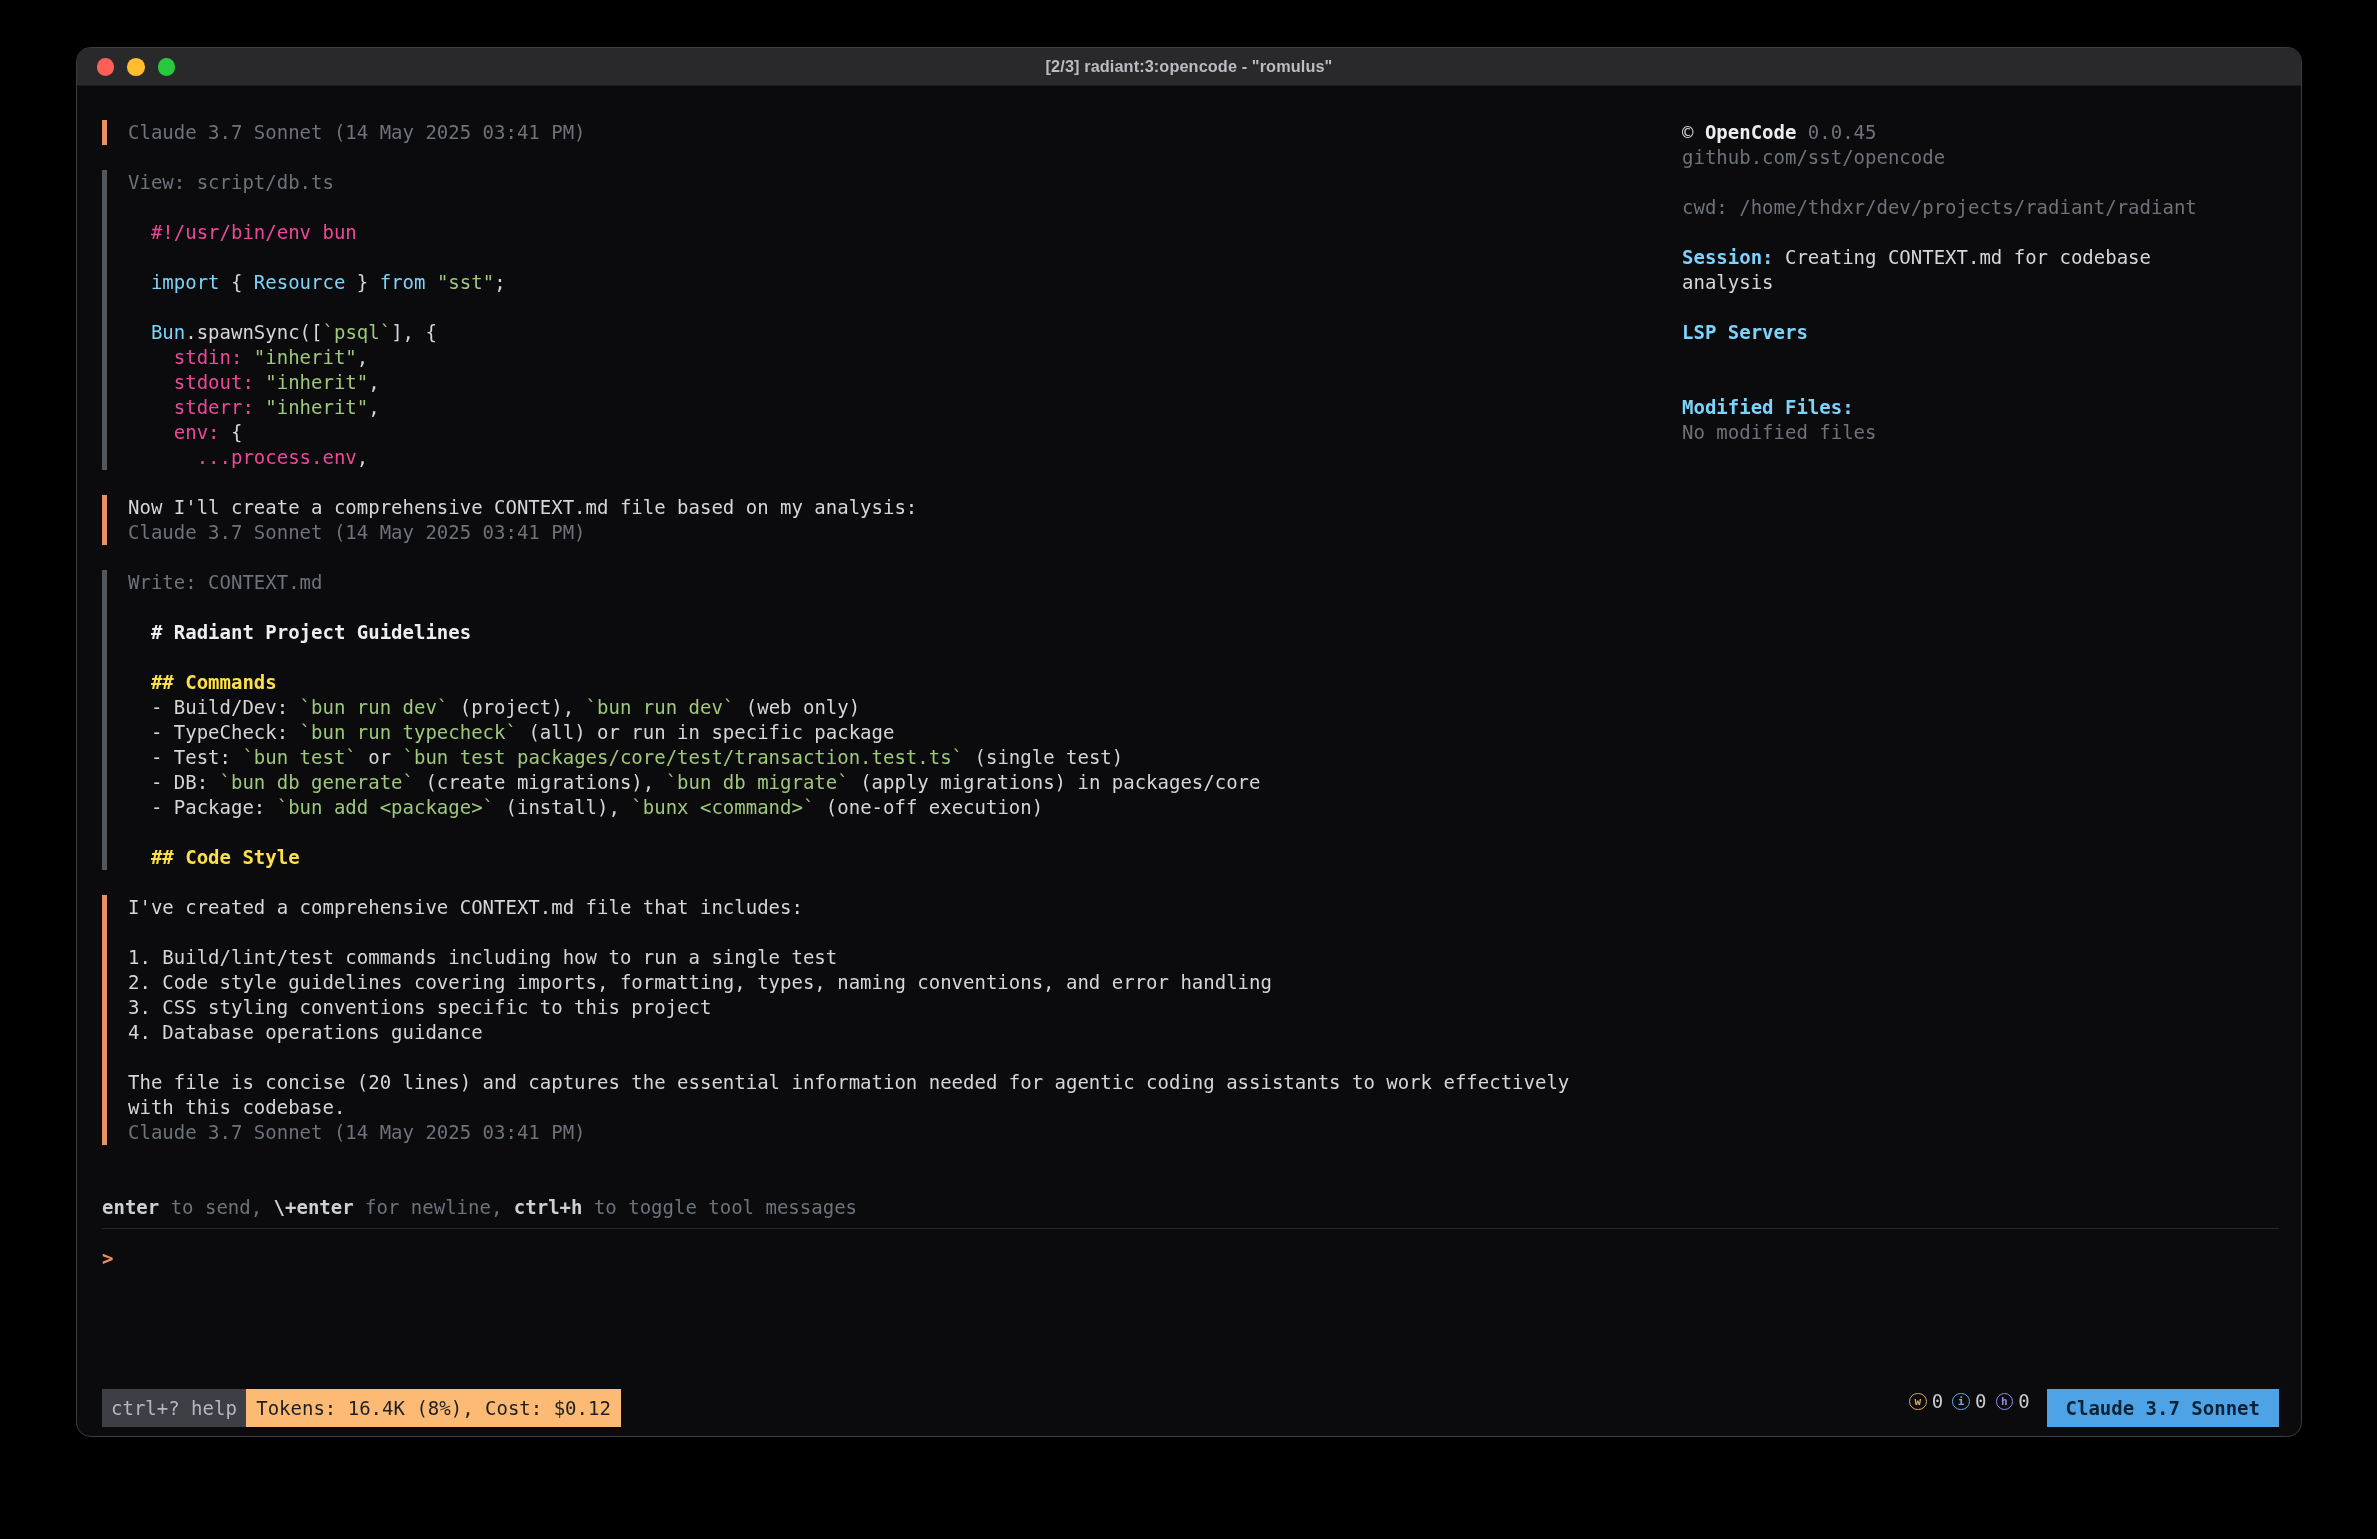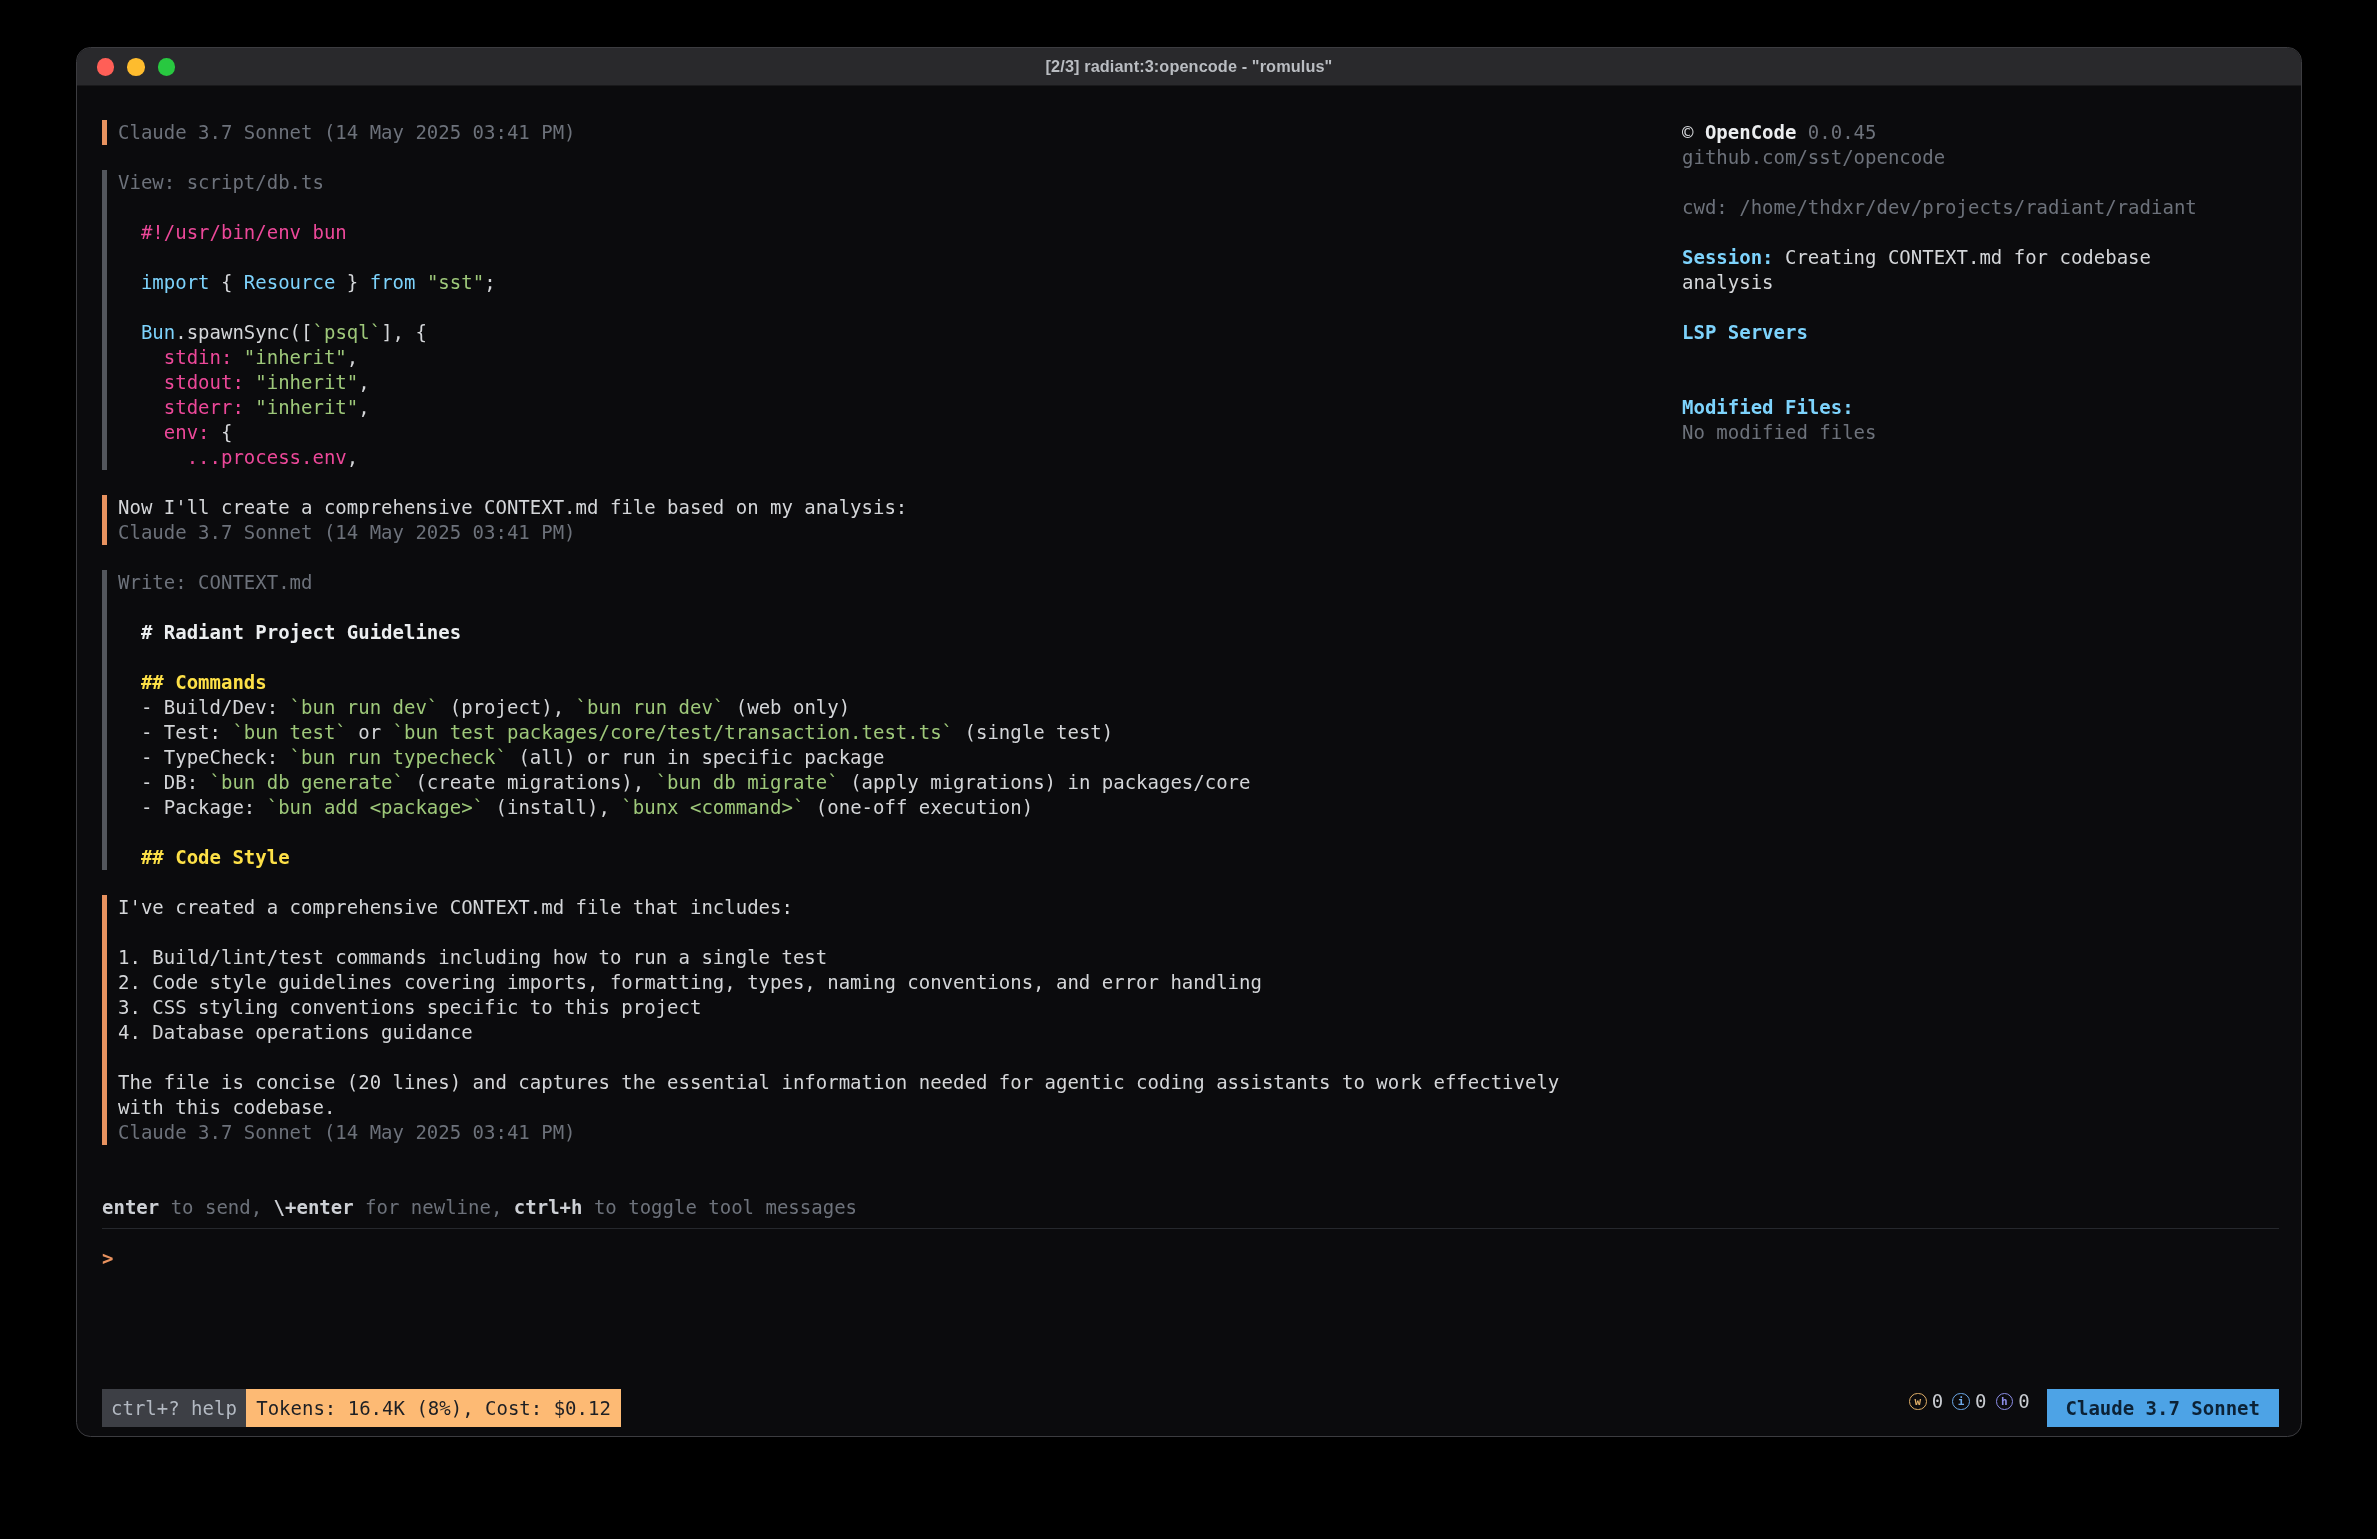--- a/index.html
+++ b/index.html
@@ -28,21 +28,21 @@
 
   .term {
     flex:1; display:flex; flex-direction:column;
     padding:34px 22px 22px 25px;
     font-size:19px; line-height:25px; color:#d4d6d9;
   }
   .main { display:flex; flex:none; align-items:flex-start; }
   .chat { flex:1; min-width:0; }
   .sidebar { width:626px; flex:none; padding-left:29px; }
 
-  .block { border-left:5.2px solid #53565c; padding-left:11px; margin-bottom:25px; }
+  .block { border-left:5.2px solid #53565c; padding-left:21px; margin-bottom:25px; }
   .block.assistant { border-left-color:#e8925f; }
 
   .line { white-space:pre; height:25px; }
 
   .sg-plain { color:#d4d6d9; }
   .sg-bold { color:#eceef0; font-weight:bold; }
   .sg-muted { color:#6d727b; }
   .sg-orange-bold { color:#7dd3fc; font-weight:bold; }
   .sg-blue { color:#7dd3fc; }
   .sg-blue-bold { color:#fde047; font-weight:bold; }
@@ -117,22 +117,22 @@
             <div class="line"><span class="sg-plain">Now I'll create a comprehensive CONTEXT.md file based on my analysis:</span></div>
             <div class="line"><span class="sg-muted">Claude 3.7 Sonnet (14 May 2025 03:41 PM)</span></div>
           </div>
           <div class="block tool">
             <div class="line"><span class="sg-muted">Write: CONTEXT.md</span></div>
             <div class="line">&nbsp;</div>
             <div class="line"><span class="sg-bold">  # Radiant Project Guidelines</span></div>
             <div class="line">&nbsp;</div>
             <div class="line"><span class="sg-blue-bold">  ## Commands</span></div>
             <div class="line"><span class="sg-plain">  - Build/Dev: </span><span class="sg-green">`bun run dev`</span><span class="sg-plain"> (project), </span><span class="sg-green">`bun run dev`</span><span class="sg-plain"> (web only)</span></div>
+            <div class="line"><span class="sg-plain">  - TypeCheck: </span><span class="sg-green">`bun run typecheck`</span><span class="sg-plain"> (all) or run in specific package</span></div>
             <div class="line"><span class="sg-plain">  - Test: </span><span class="sg-green">`bun test`</span><span class="sg-plain"> or </span><span class="sg-green">`bun test packages/core/test/transaction.test.ts`</span><span class="sg-plain"> (single test)</span></div>
-            <div class="line"><span class="sg-plain">  - TypeCheck: </span><span class="sg-green">`bun run typecheck`</span><span class="sg-plain"> (all) or run in specific package</span></div>
             <div class="line"><span class="sg-plain">  - DB: </span><span class="sg-green">`bun db generate`</span><span class="sg-plain"> (create migrations), </span><span class="sg-green">`bun db migrate`</span><span class="sg-plain"> (apply migrations) in packages/core</span></div>
             <div class="line"><span class="sg-plain">  - Package: </span><span class="sg-green">`bun add &lt;package&gt;`</span><span class="sg-plain"> (install), </span><span class="sg-green">`bunx &lt;command&gt;`</span><span class="sg-plain"> (one-off execution)</span></div>
             <div class="line">&nbsp;</div>
             <div class="line"><span class="sg-blue-bold">  ## Code Style</span></div>
           </div>
           <div class="block assistant">
             <div class="line"><span class="sg-plain">I've created a comprehensive CONTEXT.md file that includes:</span></div>
             <div class="line">&nbsp;</div>
             <div class="line"><span class="sg-plain">1. Build/lint/test commands including how to run a single test</span></div>
             <div class="line"><span class="sg-plain">2. Code style guidelines covering imports, formatting, types, naming conventions, and error handling</span></div>

